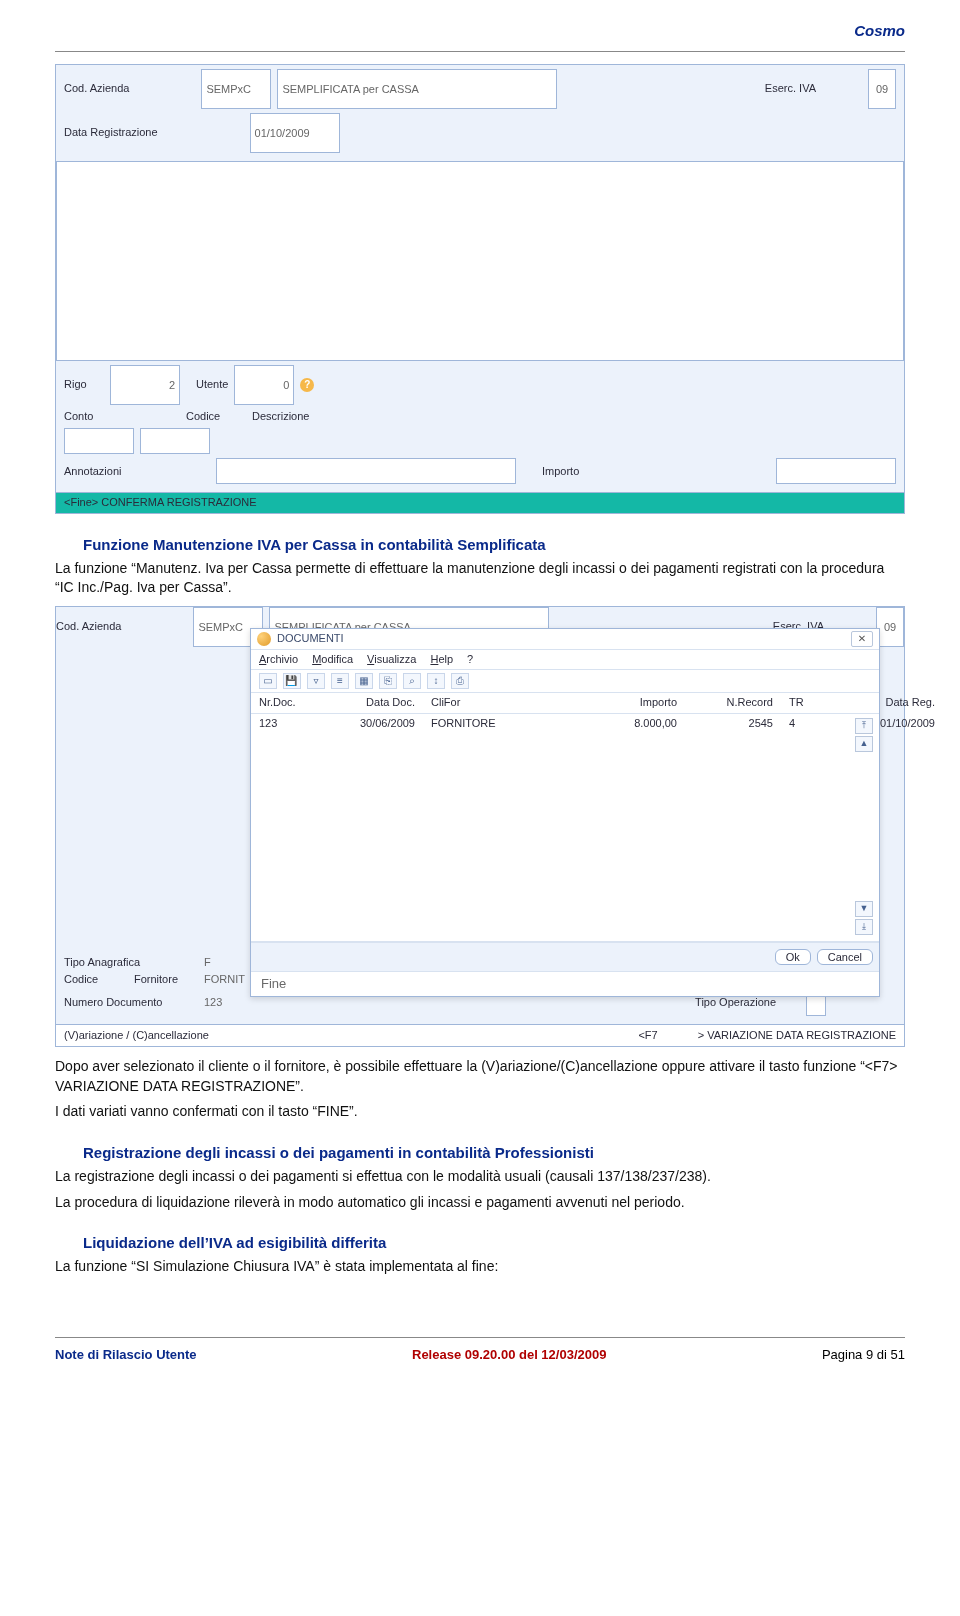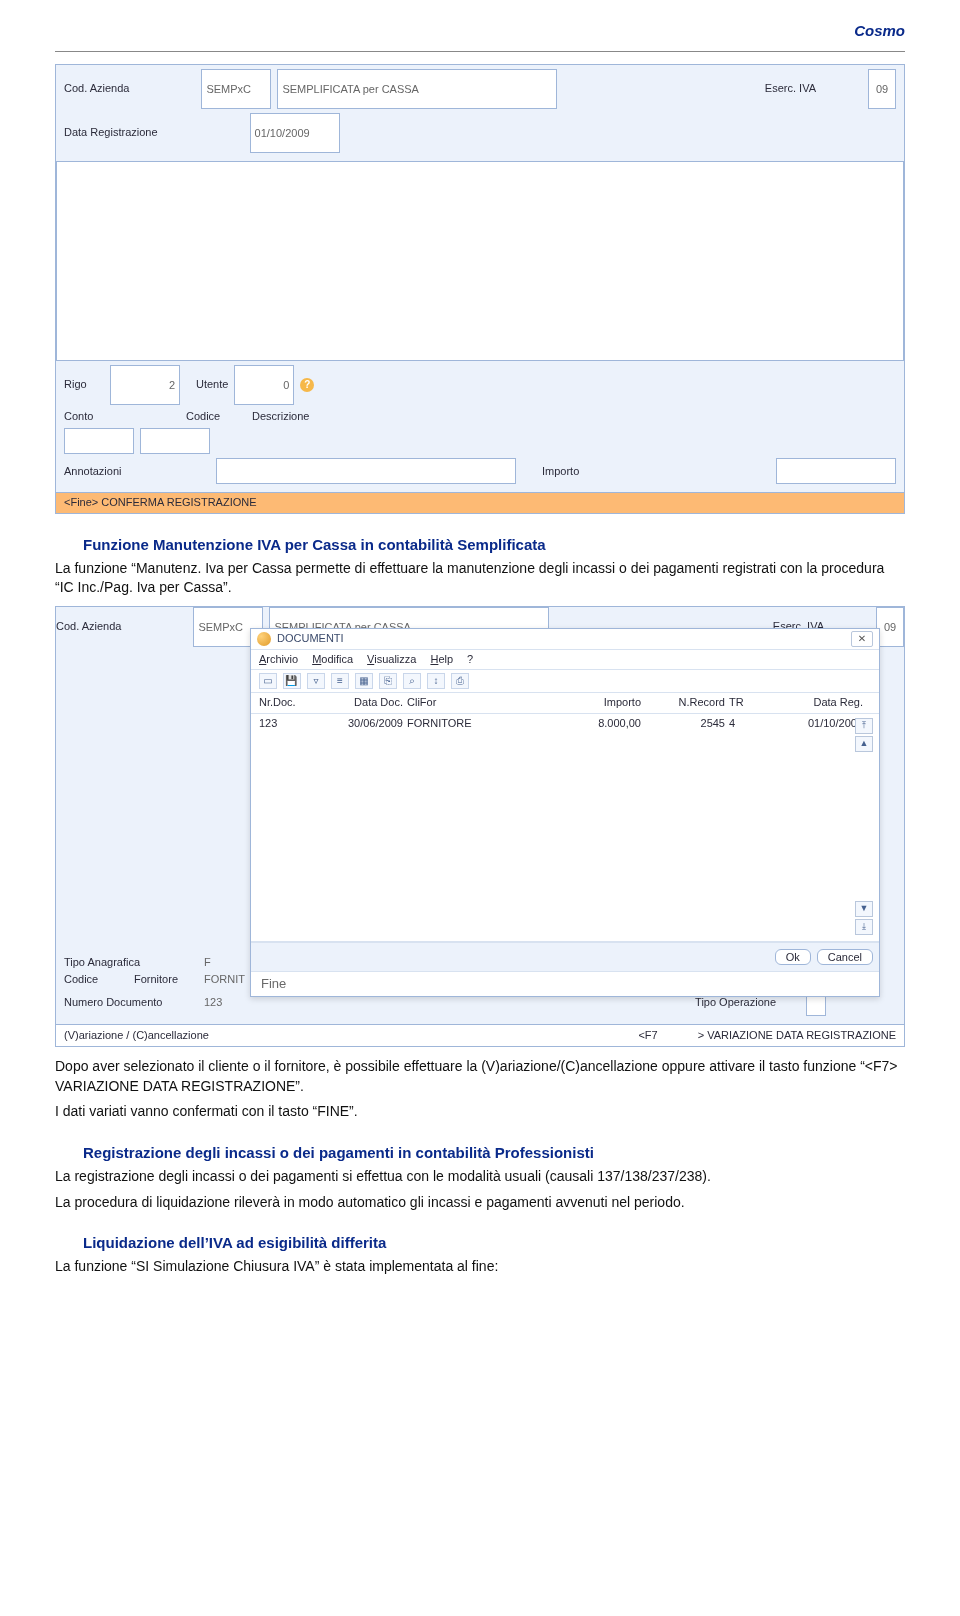--- a/index.html
+++ b/index.html
@@ -71,21 +71,21 @@
     width: 14px; height: 14px;
     border-radius: 50%;
     background: #f6b84a;
     color: #fff;
     font-size: 10px;
     align-items: center;
     justify-content: center;
     font-weight: bold;
   }
   .hint-bar {
-    background: #fdba74;
+    background: #14b8a6;
     border-top: 1px solid #9fb6d9;
     padding: 2px 8px;
     font-size: 11px;
     color: #2b2b3a;
   }
   
   .section-title {
     font-weight: bold;
     color: #0a2a8a;
     font-size: 15px;
@@ -152,21 +152,21 @@
   .tbtn {
     width: 18px; height: 16px;
     border: 1px solid #c9d6ea;
     background: #f3f7fd;
     display: flex; align-items: center; justify-content: center;
     font-size: 10px; color: #46618f;
   }
   .grid-head, .grid-row {
     display: grid;
     grid-template-columns: 60px 80px 120px 110px 80px 40px 90px;
-    gap: 4px;
+    gap: 16px;
     padding: 2px 8px;
   }
   .grid-head { color: #2b2b3a; border-bottom: 1px solid #d8e2f0; }
   .grid-row  { color: #2b2b3a; }
   .grid-body {
     height: 228px;
     background: #fff;
     border-bottom: 1px solid #d8e2f0;
     position: relative;
   }
@@ -411,14 +411,19 @@
 <p class="body-text">Dopo aver selezionato il cliente o il fornitore, è possibile effettuare la (V)ariazione/(C)ancellazione oppure attivare il tasto funzione “&lt;F7&gt; VARIAZIONE DATA REGISTRAZIONE”.</p>
 <p class="body-text">I dati variati vanno confermati con il tasto “FINE”.</p>
 
 <div class="section-title">Registrazione degli incassi o dei pagamenti in contabilità Professionisti</div>
 <p class="body-text">La registrazione degli incassi o dei pagamenti si effettua con le modalità usuali (causali 137/138/237/238).</p>
 <p class="body-text">La procedura di liquidazione rileverà in modo automatico gli incassi e pagamenti avvenuti nel periodo.</p>
 
 <div class="section-title">Liquidazione dell’IVA ad esigibilità differita</div>
 <p class="body-text">La funzione “SI Simulazione Chiusura IVA” è stata implementata al fine:</p>
 
-
+<div class="page-footer">
+  <span class="left">Note di Rilascio Utente</span>
+  <span class="center">Release  09.20.00 del 12/03/2009</span>
+  <span class="right">Pagina 9 di 51</span>
 </div>
 
+</div>
+
 </body></html>

